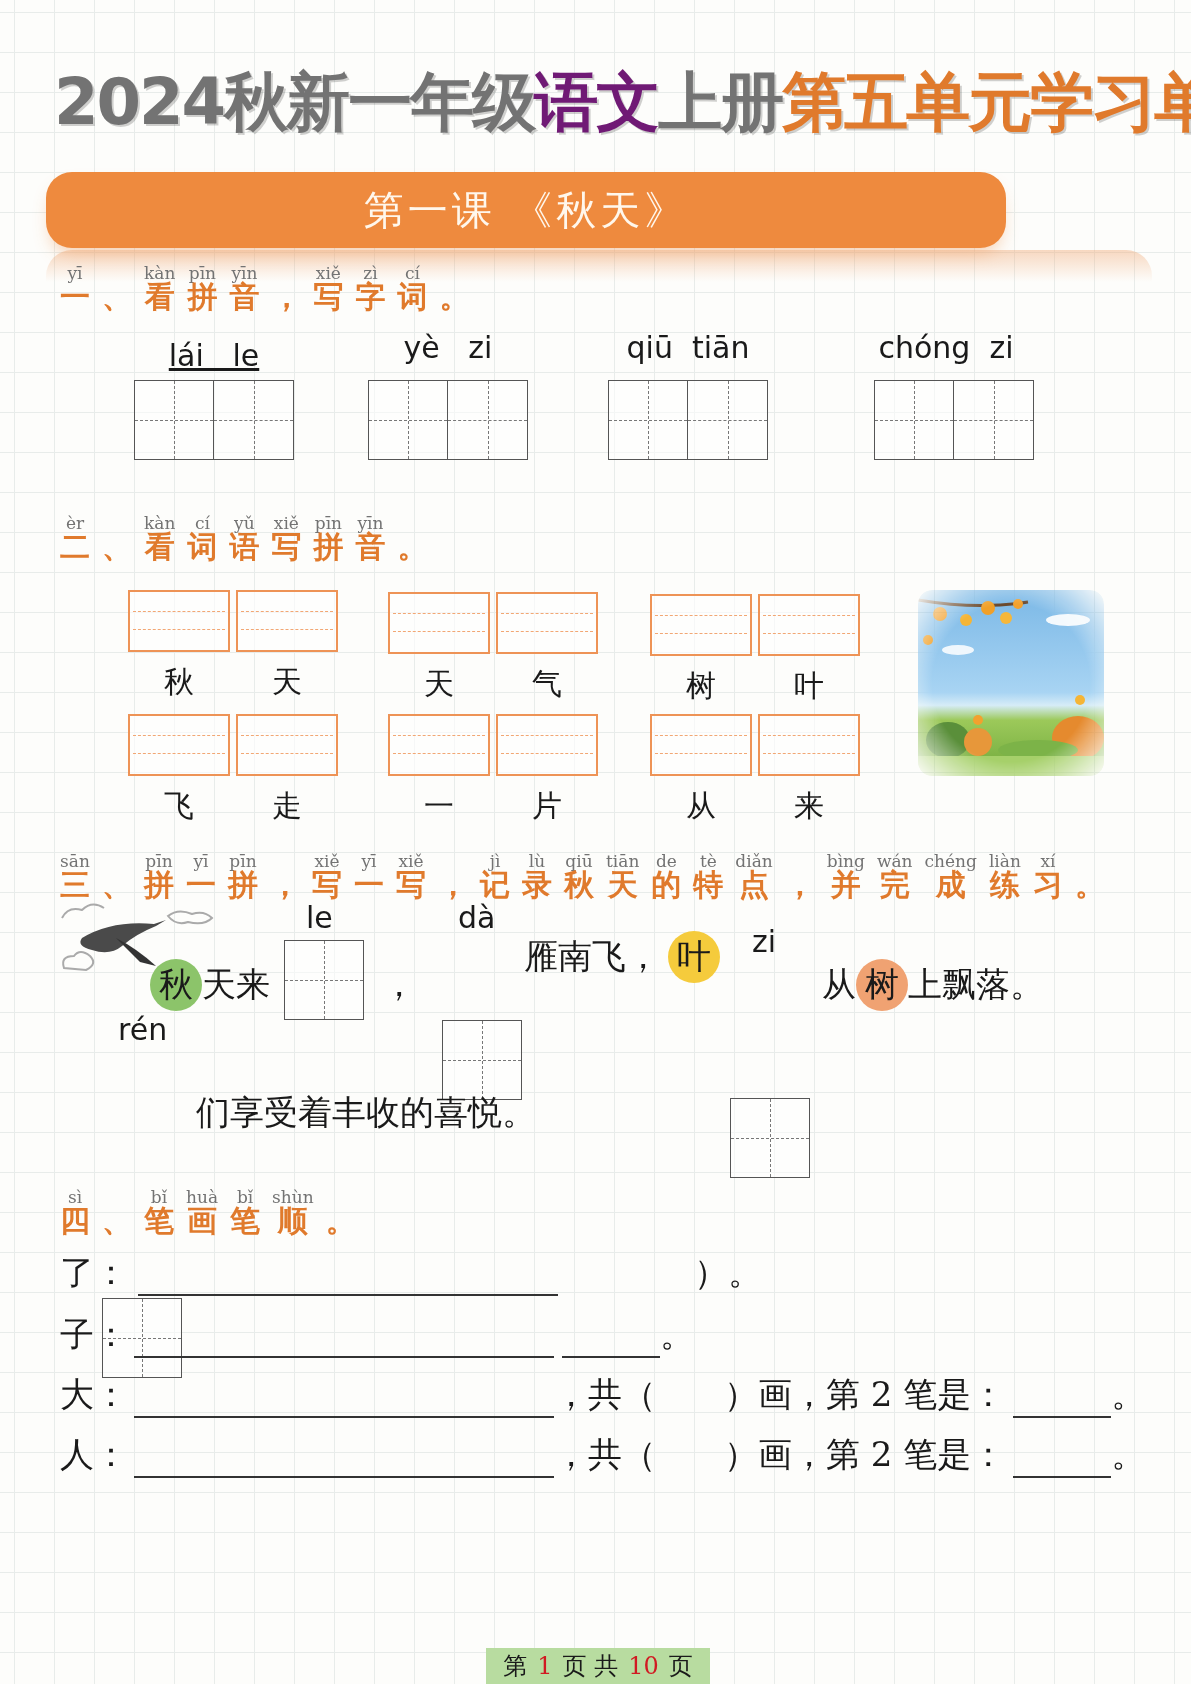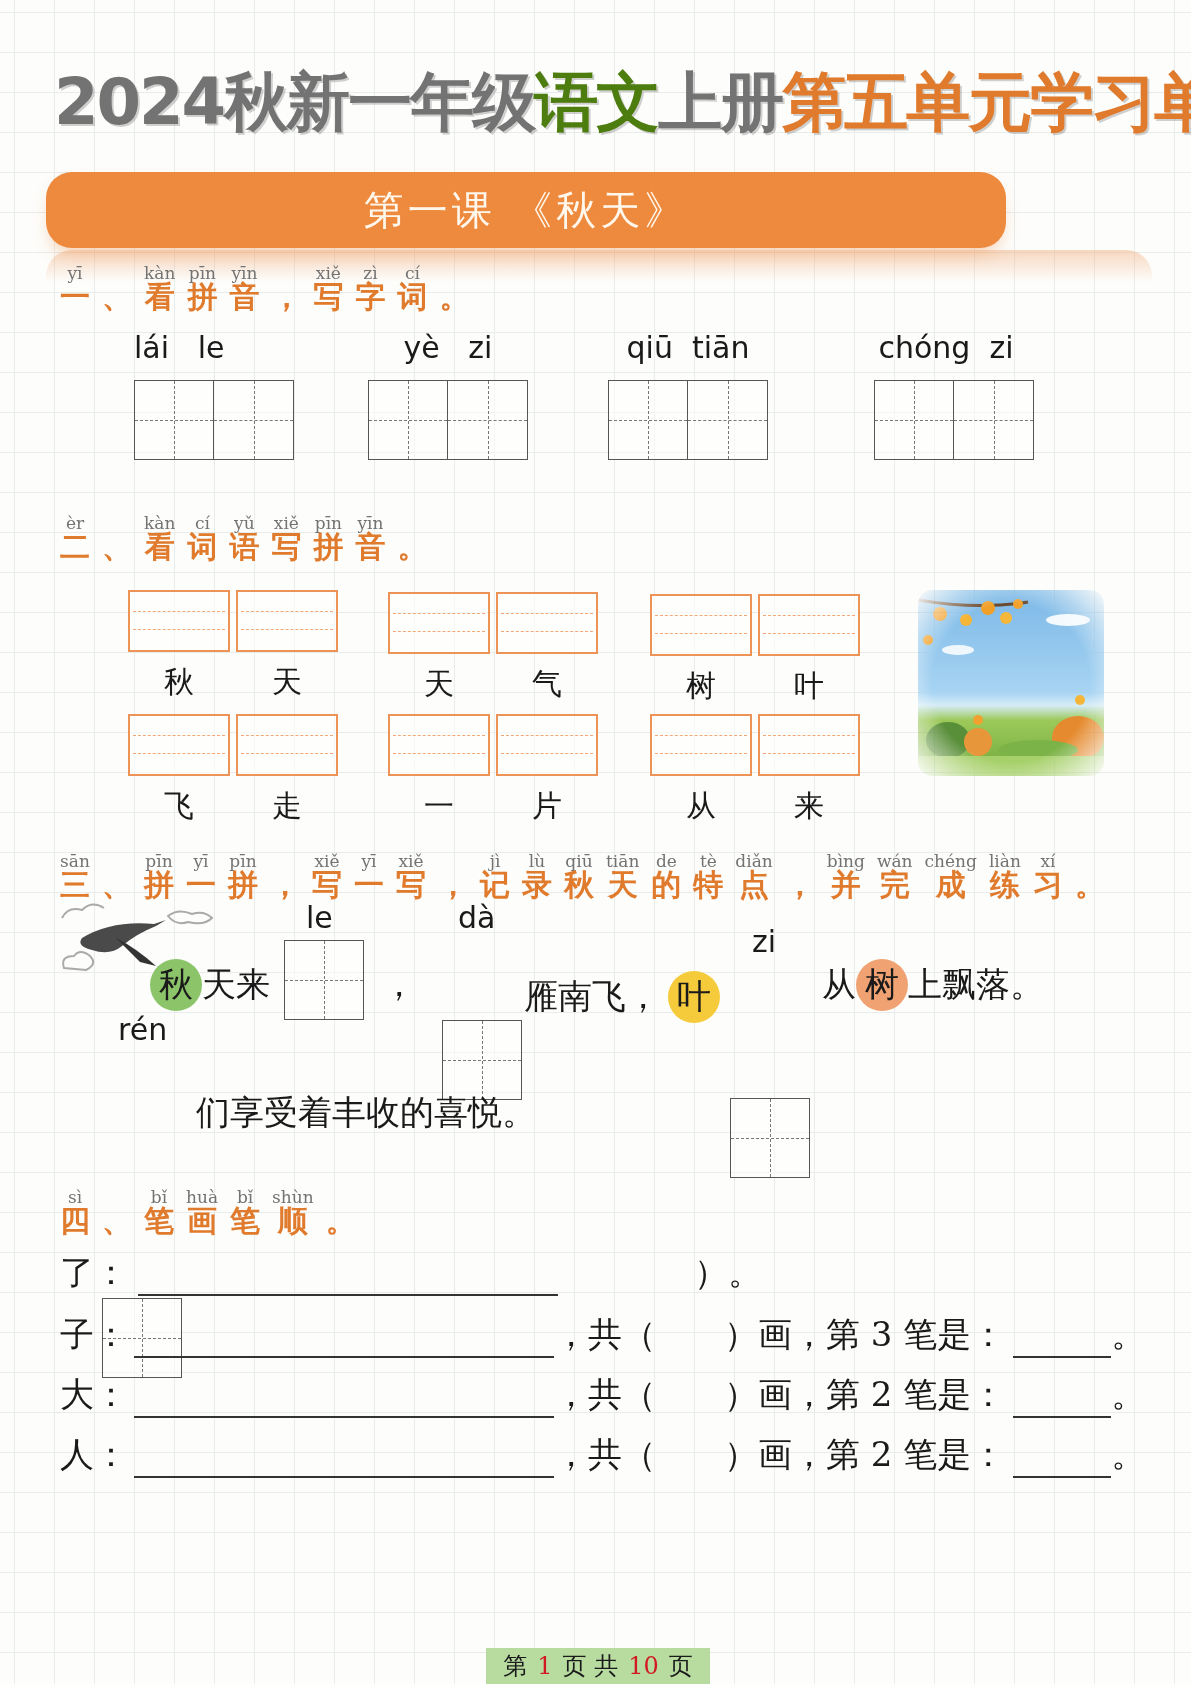--- a/index.html
+++ b/index.html
@@ -19,21 +19,21 @@
 
   
   .title {
     left: 54px; top: 62px; width: 1090px;
     font-family: "DejaVu Sans", sans-serif;
     font-weight: bold; font-size: 64px; line-height: 80px;
     white-space: nowrap; letter-spacing: -2px;
     text-shadow: 2px 2px 0 rgba(0,0,0,0.18);
   }
   .title .black { color: #737373; }
-  .title .red { color: #4d7c0f; }
+  .title .red { color: #701a75; }
   .title .orange { color: #e07a2c; }
 
   
   .banner {
     left: 46px; top: 172px; width: 960px; height: 76px;
     background: #ee8a3e;
     border-radius: 26px;
     box-shadow: 0 10px 18px -6px rgba(238,138,62,0.45);
     display: flex; align-items: center; justify-content: center;
   }
@@ -186,21 +186,21 @@
     <span class="ch">
       <span class="py">cí</span>
       <span class="hz">词</span>
     </span>
     <span class="ch">
       <span class="py"></span>
       <span class="hz">。</span>
     </span>
   </div>
 
-<div class="abs" style="left:134px; top:330px; width:160px; text-align:left;">
+<div class="abs" style="left:134px; top:338px; width:160px; text-align:center;text-decoration:underline;">
   <div class="pinyin" style="white-space:pre;">lái   le</div>
 </div>
 <div class="abs tzg-pair" style="left:134px; top:380px;">
   <div class="tzg"></div>
     <div class="tzg"></div>
 </div>
 
 <div class="abs" style="left:368px; top:330px; width:160px; text-align:center;">
   <div class="pinyin" style="white-space:pre;">yè   zi</div>
 </div>
@@ -488,21 +488,21 @@
 <div class="abs pinyin" style="left:458px; top:900px;">dà</div>
 <div class="abs pinyin" style="left:752px; top:924px;">zi</div>
 
 <div class="abs sentence" style="left:150px; top:944px; height:82px; display:flex; align-items:center;">
   <span class="circle-hl green">秋</span>
   <span>天来</span>
 </div>
 <div class="abs tzg" style="left:284px; top:940px;"></div>
 <div class="abs sentence" style="left:382px; top:962px;">，</div>
 <div class="abs tzg" style="left:442px; top:940px;"></div>
-<div class="abs sentence" style="left:524px; top:956px; height:82px; display:flex; align-items:center;justify-content:space-between;">
+<div class="abs sentence" style="left:524px; top:916px; height:82px; display:flex; align-items:center;justify-content:space-between;">
   <span>雁南飞，</span>
   <span class="circle-hl yellow" style="margin-left:8px;">叶</span>
 </div>
 <div class="abs tzg" style="left:730px; top:938px;"></div>
 <div class="abs sentence" style="left:822px; top:944px; height:82px; display:flex; align-items:center;">
   <span>从</span>
   <span class="circle-hl peach">树</span>
   <span>上飘落。</span>
 </div>
 
@@ -542,21 +542,20 @@
   </div>
 
 <div class="abs stroke-row" style="left:60px; top:1250px;">
   <span>了：</span>
   <span class="uline" style="width:420px; margin-left:10px;"></span>
   <span>　　　　）。</span>
 </div>
 <div class="abs stroke-row" style="left:60px; top:1312px;">
   <span>子：</span>
   <span class="uline" style="width:420px; margin-left:6px;"></span>
-  <span>，共（　　）画，第 3 笔是：</span>
   <span class="uline" style="width:98px; margin-left:8px;"></span>
   <span>。</span>
 </div>
 <div class="abs stroke-row" style="left:60px; top:1372px;">
   <span>大：</span>
   <span class="uline" style="width:420px; margin-left:6px;"></span>
   <span>，共（　　）画，第 2 笔是：</span>
   <span class="uline" style="width:98px; margin-left:8px;"></span>
   <span>。</span>
 </div>

